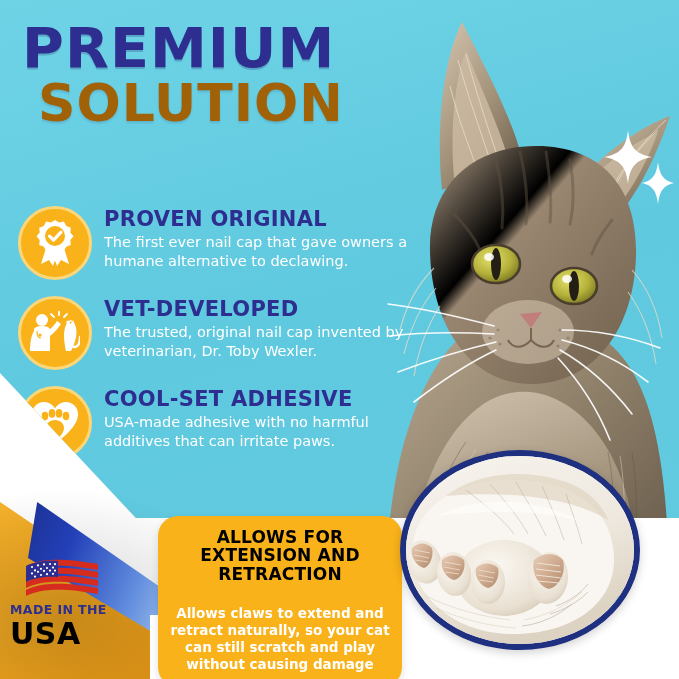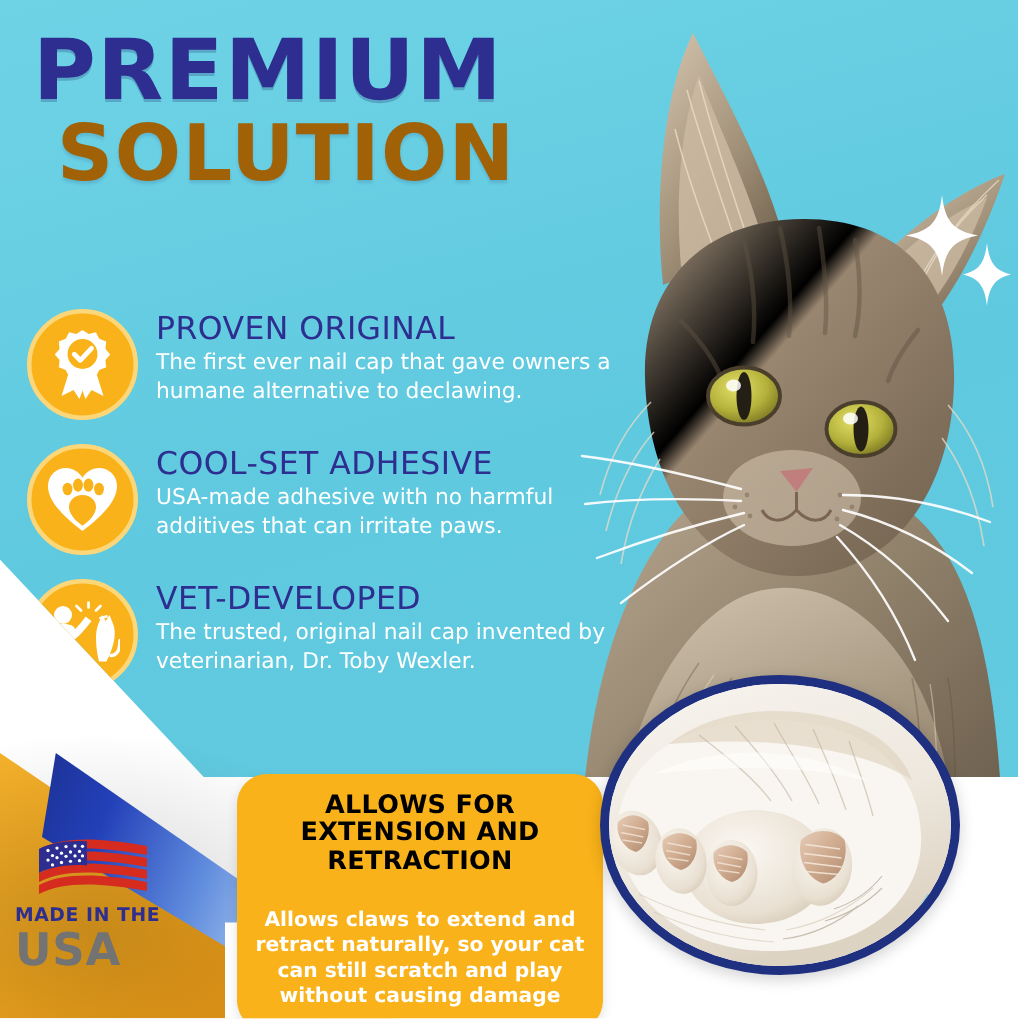--- a/index.html
+++ b/index.html
@@ -131,21 +131,21 @@
     margin-top: 2px;
   }
   .feat-icon svg { display: block; }
   .feat-body {
     padding-left: 12px;
     padding-top: 4px;
     flex: 1;
   }
   .feat-title {
     font-size: 21px;
-    font-weight: 400;
+    font-weight: 700;
     color: #2d2e8f;
     letter-spacing: 0.3px;
     line-height: 1.05;
     font-family: "DejaVu Sans", sans-serif;
   }
   .feat-desc {
     font-size: 14.5px;
     font-weight: 400;
     color: #ffffff;
     line-height: 1.32;
@@ -190,21 +190,21 @@
     text-align: left;
     z-index: 7;
   }
   .usa-flag { width: 76px; height: 44px; margin: 0 auto 4px; display:block; }
   .usa-line1 {
     font-size: 12.5px; font-weight: 900; color: #2d2e8f;
     letter-spacing: 0.4px; line-height: 1;
     font-family: "DejaVu Sans", sans-serif;
   }
   .usa-line2 {
-    font-size: 30px; font-weight: 900; color: #737373;
+    font-size: 30px; font-weight: 900; color: #000000;
     letter-spacing: 0.5px; line-height: 1.02; margin-top: 2px;
     font-family: "DejaVu Sans", sans-serif;
   }
 
   
   .cat-photo {
     position: absolute;
     left: 370px; top: 0;
     width: 309px; height: 640px;
     z-index: 3;
@@ -397,66 +397,66 @@
           </svg>
         </div>
         <div class="feat-body">
           <div class="feat-title">PROVEN ORIGINAL</div>
           <div class="feat-desc">The first ever nail cap that gave owners a humane alternative to declawing.</div>
         </div>
       </div>
 
       <div class="feature">
         <div class="feat-icon">
+          <svg width="50" height="44" viewBox="0 0 50 44">
+
+            <circle cx="12" cy="9" r="6" fill="#fff"></circle>
+
+            <path d="M4 19 C 4 16, 8 15, 12 15 C 16 15, 20 16, 20 19 L 20 40 L 4 40 Z" fill="#fff"></path>
+            <path d="M18 20 C 22 17, 25 13, 27 10 L 31 13 C 28 17, 24 22, 20 25 Z" fill="#fff"></path>
+            <path d="M4 20 C 1 25, 0 32, 0 40 L 5 40 Z" fill="#fff"></path>
+
+            <circle cx="10" cy="24" r="1.6" fill="#f9b219"></circle>
+            <path d="M7 20 C 7 25, 9 27, 11 27" stroke="#f9b219" stroke-width="1.2" fill="none"></path>
+
+            <g stroke="#fff" stroke-width="1.8" stroke-linecap="round">
+              <path d="M29 4 L 29 0"></path>
+                <path d="M34 6 L 37 3"></path>
+                <path d="M24 6 L 21 3"></path>
+              <path d="M37 11 L 41 10"></path>
+            </g>
+
+            <path d="M36 14 L 38 9 L 40.5 13 L 43 9 L 45 14 C 47 18, 47 24, 45 30
+                     C 43.6 35, 42 38, 41 40 L 36 40 C 35 36, 34 30, 34 24 C 34 20, 35 16, 36 14 Z" fill="#fff"></path>
+            <path d="M44 36 C 48 36, 50 32, 50 26" stroke="#fff" stroke-width="2.4" fill="none" stroke-linecap="round"></path>
+          </svg>
+        </div>
+        <div class="feat-body">
+          <div class="feat-title">VET-DEVELOPED</div>
+          <div class="feat-desc">The trusted, original nail cap invented by veterinarian, Dr. Toby Wexler.</div>
+        </div>
+      </div>
+
+      <div class="feature">
+        <div class="feat-icon">
           <svg width="46" height="44" viewBox="0 0 46 44">
             <path d="M23 43 C 6 30, 0 21, 0 13 C 0 6, 5.5 1, 12 1 C 16.6 1, 20.5 3.5, 23 7.5
                      C 25.5 3.5, 29.4 1, 34 1 C 40.5 1, 46 6, 46 13 C 46 21, 40 30, 23 43 Z" fill="#fff"></path>
             <g fill="#f9b219">
               <ellipse cx="13" cy="15" rx="3.3" ry="4.2"></ellipse>
               <ellipse cx="20" cy="12.4" rx="3.3" ry="4.4"></ellipse>
               <ellipse cx="27" cy="12.4" rx="3.3" ry="4.4"></ellipse>
               <ellipse cx="34" cy="15" rx="3.3" ry="4.2"></ellipse>
               <path d="M23 19 C 28.6 19, 32 23, 32 27 C 32 31.5, 28 36, 23 39.5 C 18 36, 14 31.5, 14 27 C 14 23, 17.4 19, 23 19 Z"></path>
             </g>
           </svg>
         </div>
         <div class="feat-body">
           <div class="feat-title">COOL-SET ADHESIVE</div>
           <div class="feat-desc">USA-made adhesive with no harmful additives that can irritate paws.</div>
-        </div>
-      </div>
-
-      <div class="feature">
-        <div class="feat-icon">
-          <svg width="50" height="44" viewBox="0 0 50 44">
-
-            <circle cx="12" cy="9" r="6" fill="#fff"></circle>
-
-            <path d="M4 19 C 4 16, 8 15, 12 15 C 16 15, 20 16, 20 19 L 20 40 L 4 40 Z" fill="#fff"></path>
-            <path d="M18 20 C 22 17, 25 13, 27 10 L 31 13 C 28 17, 24 22, 20 25 Z" fill="#fff"></path>
-            <path d="M4 20 C 1 25, 0 32, 0 40 L 5 40 Z" fill="#fff"></path>
-
-            <circle cx="10" cy="24" r="1.6" fill="#f9b219"></circle>
-            <path d="M7 20 C 7 25, 9 27, 11 27" stroke="#f9b219" stroke-width="1.2" fill="none"></path>
-
-            <g stroke="#fff" stroke-width="1.8" stroke-linecap="round">
-              <path d="M29 4 L 29 0"></path>
-                <path d="M34 6 L 37 3"></path>
-                <path d="M24 6 L 21 3"></path>
-              <path d="M37 11 L 41 10"></path>
-            </g>
-
-            <path d="M36 14 L 38 9 L 40.5 13 L 43 9 L 45 14 C 47 18, 47 24, 45 30
-                     C 43.6 35, 42 38, 41 40 L 36 40 C 35 36, 34 30, 34 24 C 34 20, 35 16, 36 14 Z" fill="#fff"></path>
-            <path d="M44 36 C 48 36, 50 32, 50 26" stroke="#fff" stroke-width="2.4" fill="none" stroke-linecap="round"></path>
-          </svg>
-        </div>
-        <div class="feat-body">
-          <div class="feat-title">VET-DEVELOPED</div>
-          <div class="feat-desc">The trusted, original nail cap invented by veterinarian, Dr. Toby Wexler.</div>
         </div>
       </div>
 
     </div>
   </div>
 
   <div class="curl-shadow"></div>
   <div class="curl-flap"></div>
   <div class="curl-flap-2"></div>
 

